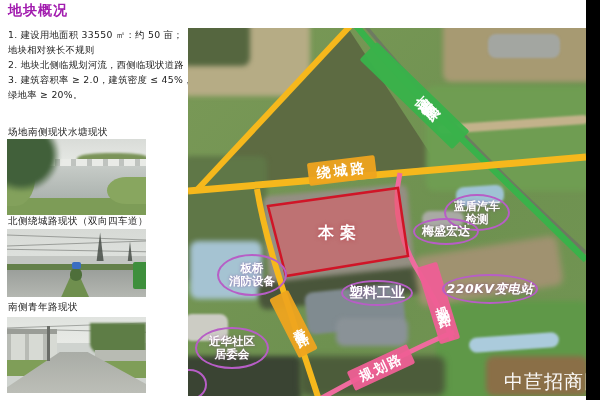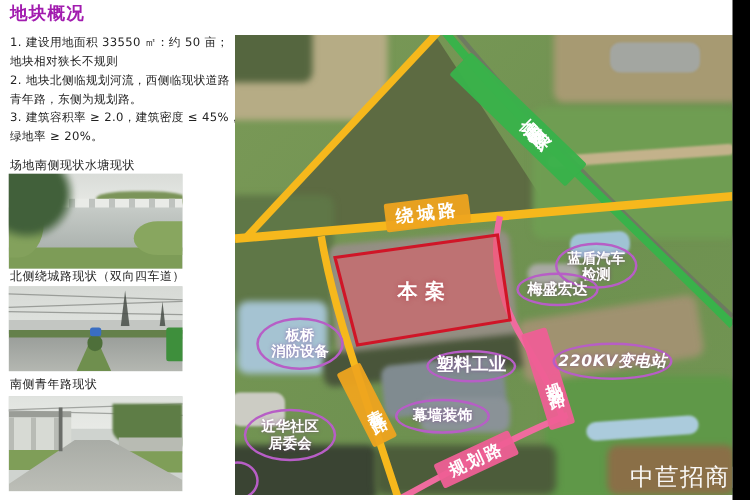--- a/index.html
+++ b/index.html
@@ -103,21 +103,21 @@
   #badge-qingnian{left:95px;top:263px;width:21px;height:66px;font-size:13px;letter-spacing:3px;transform:rotate(-27deg);}
   #badge-planned-e{left:240px;top:235px;width:21px;height:80px;font-size:13px;letter-spacing:4px;transform:rotate(-17deg);}
   #badge-planned-s{left:160px;top:329px;width:66px;height:21px;font-size:13.5px;letter-spacing:2px;transform:rotate(-25deg);}
   #badge-hsr{left:214px;top:3px;width:25px;height:129px;font-size:14px;letter-spacing:3px;transform:rotate(-46deg);}
   
   .poi{position:absolute;border:2px solid #b75ec6;border-radius:50%;color:#fff;font-weight:bold;
        display:flex;align-items:center;justify-content:center;text-align:center;
        white-space:pre-line;line-height:1.12;text-shadow:0 0 3px rgba(130,40,150,.55);}
   #poi-landun{left:256px;top:154px;width:62px;height:33px;font-size:11.5px;margin-top:12px;}
   #poi-meisheng{left:225px;top:190px;width:62px;height:23px;font-size:12px;}
-  #poi-banqiao{left:17px;top:226px;width:66px;height:38px;font-size:11.5px;}
+  #poi-banqiao{left:29px;top:226px;width:66px;height:38px;font-size:11.5px;}
   #poi-suliao{left:153px;top:252px;width:68px;height:22px;font-size:14px;}
   #poi-muqiang{left:128px;top:291px;width:72px;height:24px;font-size:12px;}
   #poi-jinhua{left:7px;top:299px;width:70px;height:38px;font-size:11.5px;}
   #poi-substation{left:254px;top:246px;width:92px;height:26px;font-size:12.5px;font-style:italic;letter-spacing:.5px;}
   #poi-partial{left:-15px;top:341px;width:30px;height:27px;}
   #site-label{position:absolute;left:104px;top:190px;width:96px;height:30px;
     display:flex;align-items:center;justify-content:center;color:#fff;font-weight:bold;
     font-size:16px;letter-spacing:6px;text-shadow:0 0 4px rgba(180,30,50,.5);}
   #watermark{position:absolute;left:316px;top:341px;font-size:19px;color:rgba(255,255,255,.96);
     letter-spacing:1px;white-space:nowrap;}
@@ -127,21 +127,20 @@
 <body>
 
 <div>
 
   <h1 class="title">地块概况</h1>
 
   <div class="notes">
     <div class="nline">1. 建设用地面积 33550 ㎡：约 50 亩；</div>
     <div class="nline">地块相对狭长不规则</div>
     <div class="nline">2. 地块北侧临规划河流，西侧临现状道路</div>
-    <div class="nline">青年路，东侧为规划路。</div>
     <div class="nline">3. 建筑容积率 ≥ 2.0，建筑密度 ≤ 45%，</div>
     <div class="nline">绿地率 ≥ 20%。</div>
   </div>
 
   <div class="caption" id="cap1">场地南侧现状水塘现状</div>
   <div class="photo" id="photo1">
     <div class="ph1-sky"></div>
     <div class="ph1-trees"></div>
     <div class="ph1-bld"></div>
     <div class="ph1-water"></div>
@@ -224,21 +223,20 @@
     <div class="badge pink vert" id="badge-planned-e">规划路</div>
     <div class="badge pink" id="badge-planned-s">规划路</div>
     <div class="badge green vert" id="badge-hsr">京沪高铁高架</div>
 
     <div class="poi" id="poi-landun">蓝盾汽车
 检测</div>
     <div class="poi" id="poi-meisheng">梅盛宏达</div>
     <div class="poi" id="poi-banqiao">板桥
 消防设备</div>
     <div class="poi" id="poi-suliao">塑料工业</div>
-    <div class="poi" id="poi-muqiang">幕墙装饰</div>
     <div class="poi" id="poi-jinhua">近华社区
 居委会</div>
     <div class="poi" id="poi-substation">220KV变电站</div>
     <div class="poi" id="poi-partial"></div>
 
     <div id="site-label">本案</div>
     <div id="watermark">中苣招商网</div>
   </div>
 
   <div class="blackbar"></div>

